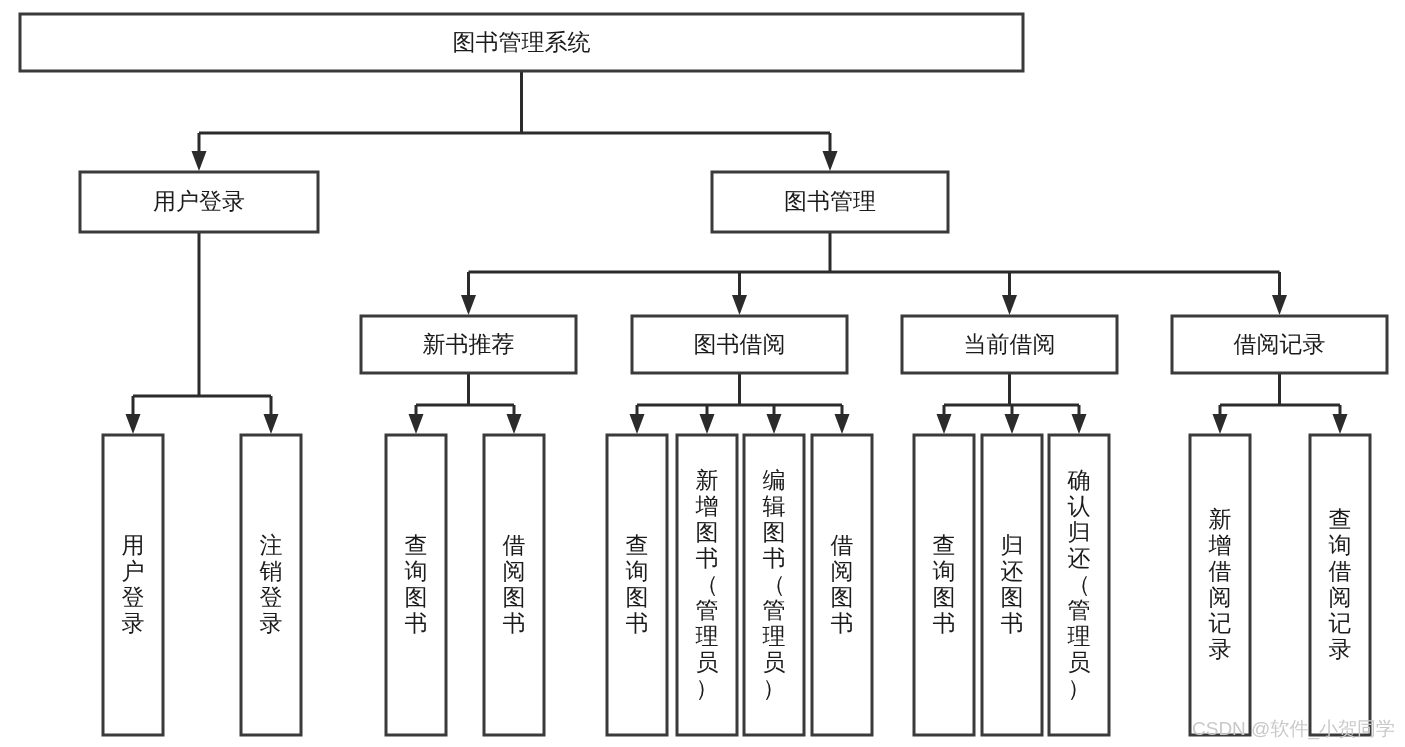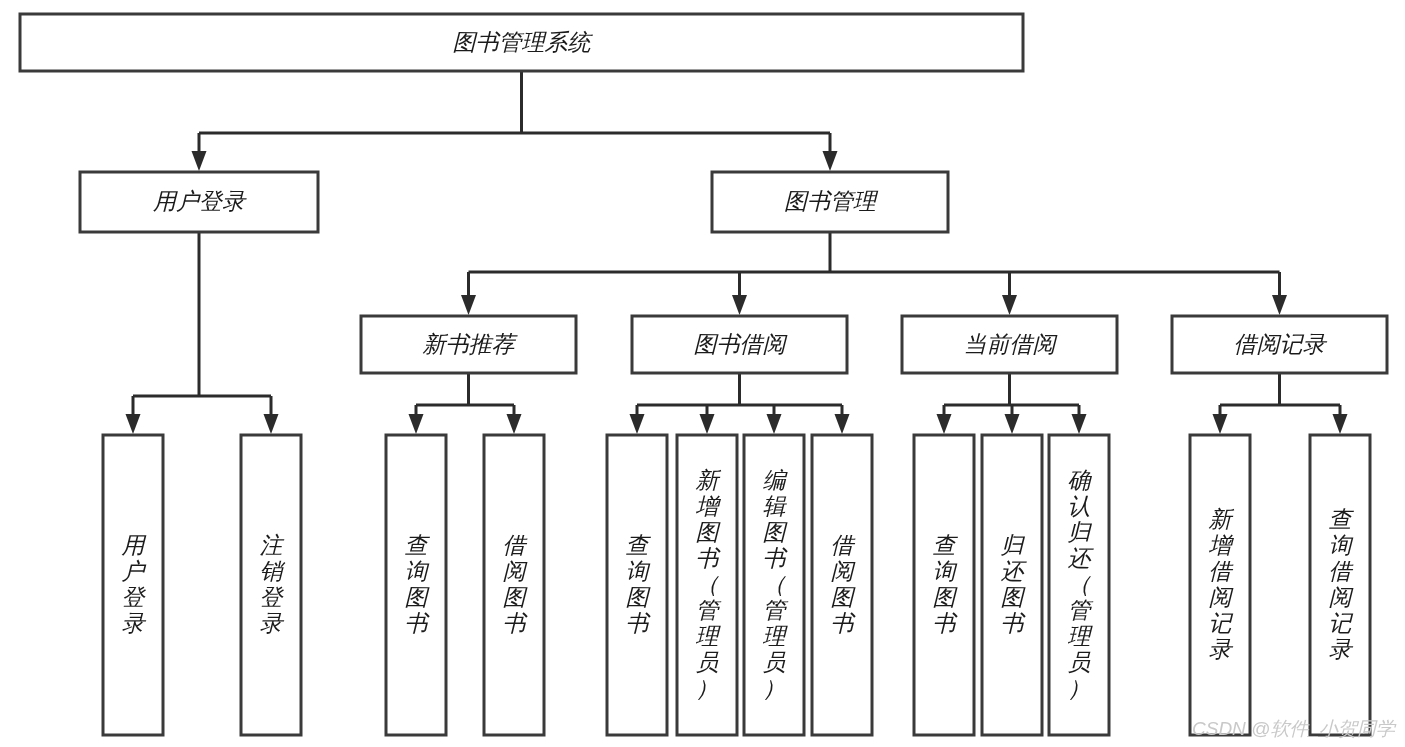--- a/index.html
+++ b/index.html
@@ -14,21 +14,20 @@
     font-family: "Liberation Sans", "DejaVu Sans", sans-serif;
     overflow: hidden;
     position: relative;
   }
   #diagram-root {
     position: absolute;
     left: 0;
     top: 0;
     width: 1405px;
     height: 747px;
-    font-style: italic;
   }
   svg.diagram-canvas {
     display: block;
     width: 1405px;
     height: 747px;
   }
   .node-rect {
     fill: #ffffff;
     stroke: #3a3a3a;
     stroke-width: 3;

